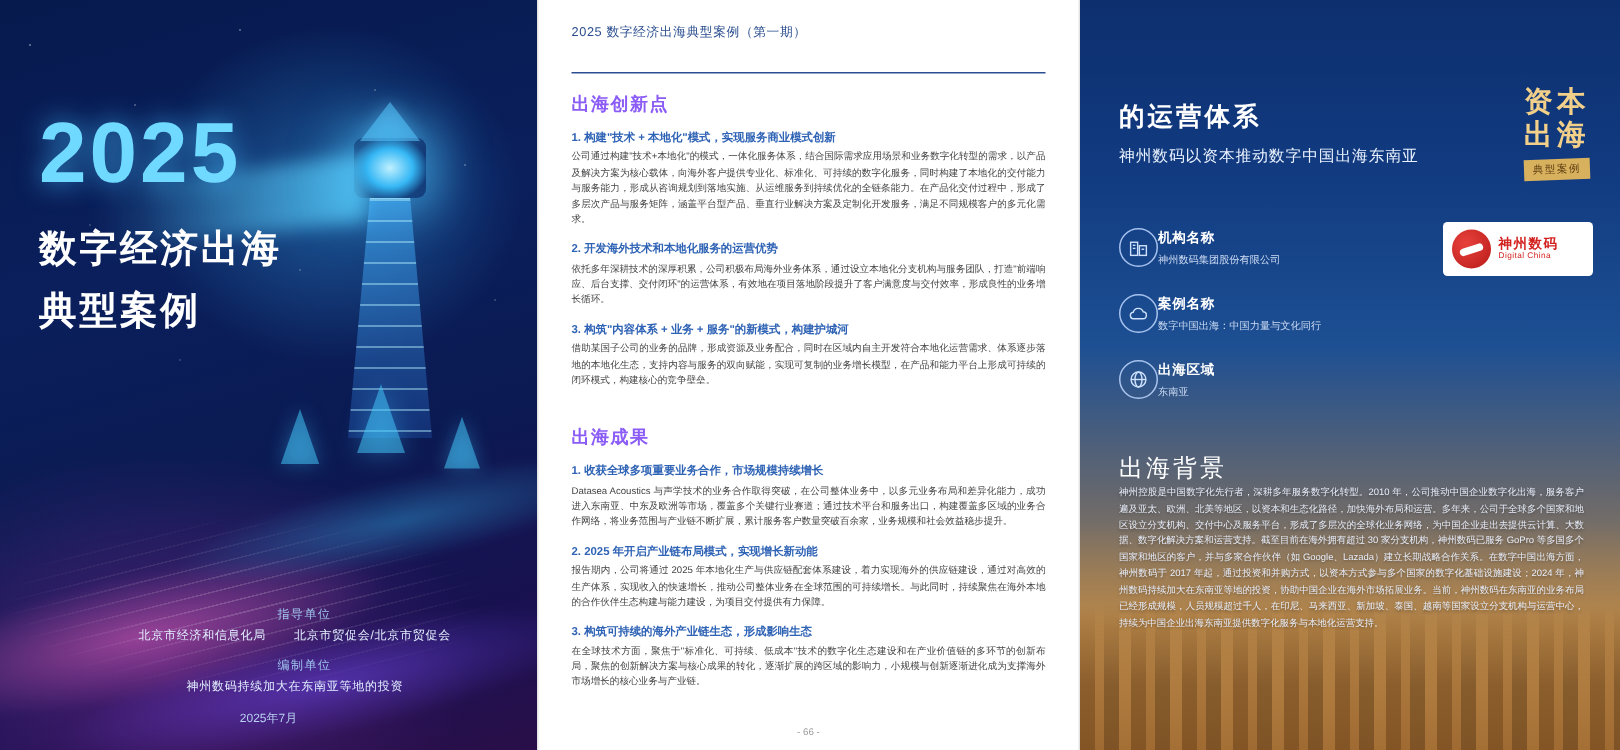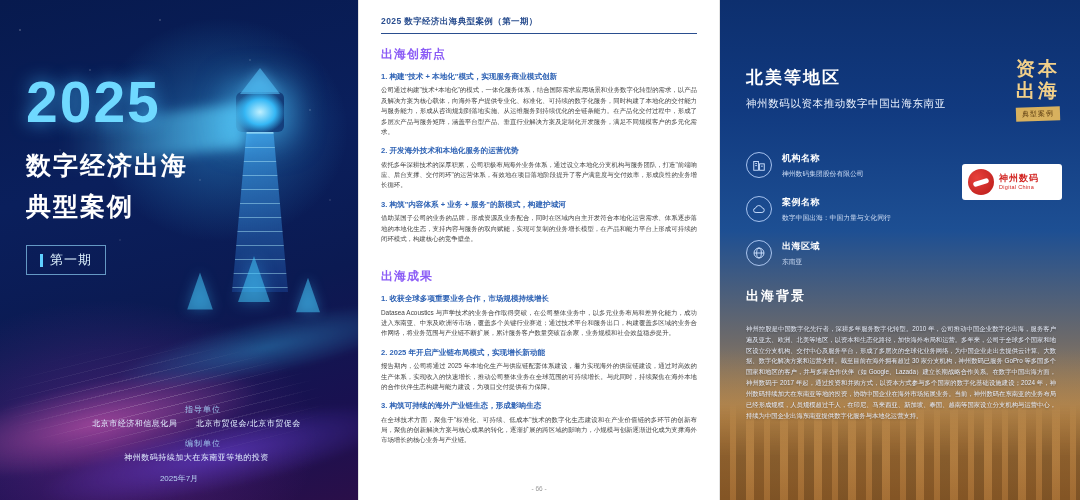--- a/index.html
+++ b/index.html
@@ -152,23 +152,22 @@
   .textpage {
     position: relative;
     width: 362px; height: 500px;
     background: #ffffff;
     padding: 16px 22px 18px 22px;
     border-left: 1px solid #e3e3e3;
     border-right: 1px solid #e3e3e3;
   }
   .tp-header {
     font-size: 8.5px; color: #2a4e8f; letter-spacing: .4px;
-    padding-bottom: 5px;
+    padding-bottom: 20px;
     border-bottom: 1.2px solid #2a4e8f;
-    font-weight: bold;
   }
   .tp-section {
     margin-top: 12px;
     font-size: 12px; font-weight: 700; color: #8b5cf6; letter-spacing: 1px;
   }
   .tp-section.second { margin-top: 24px; }
   .tp-sub {
     margin-top: 8px;
     font-size: 7.6px; font-weight: 700; color: #2f63b5; line-height: 1.5;
   }
@@ -214,52 +213,52 @@
   .case-stamp .big {
     font-size: 19px; font-weight: 700; color: #f2d08a; line-height: 1.15; letter-spacing: 3px;
   }
   .case-stamp .seal {
     display: inline-block; margin-top: 4px;
     background: #d8b15e; color: #5a3b10;
     font-size: 7px; padding: 2px 6px; letter-spacing: 1px;
     transform: rotate(-2deg);
   }
   .info-list { position: absolute; left: 26px; top: 152px; width: 210px; }
-  .info-row { display: flex; gap: 10px; margin-bottom: 17px; align-items: flex-start; }
+  .info-row { display: flex; margin-bottom: 17px; align-items: flex-start; }
   .info-ico {
     width: 26px; height: 26px; flex: 0 0 26px;
     border: 1.2px solid rgba(190,215,255,.85);
     border-radius: 50%;
     display: flex; align-items: center; justify-content: center;
     color: #cfe2ff;
   }
   .info-ico svg { width: 14px; height: 14px; display:block; }
   .info-txt .k { font-size: 9px; font-weight: 700; color: #ffffff; letter-spacing: .5px; }
   .info-txt .v { margin-top: 4px; font-size: 6.8px; color: #cddcf4; line-height: 1.5; }
   .logo-box {
-    position: absolute; right: 18px; top: 164px;
+    position: absolute; right: 18px; top: 148px;
     width: 100px; height: 36px;
     background: #ffffff; border-radius: 3px;
     display: flex; align-items: center; gap: 5px;
     padding: 4px 6px;
   }
   .logo-mark {
     width: 26px; height: 26px; border-radius: 50%;
     background: radial-gradient(circle at 35% 35%, #e8413c, #b81b18);
     position: relative; flex: 0 0 26px;
   }
   .logo-mark::after {
     content:""; position:absolute; left:5px; top:11px; width:16px; height:5px;
     background:#fff; border-radius: 3px; transform: rotate(-18deg);
   }
   .logo-text .cn { font-size: 9px; font-weight: 700; color: #d2221f; letter-spacing: 1px; line-height: 1.1; }
   .logo-text .en { font-size: 5.5px; color: #d2221f; letter-spacing: .3px; }
   .bg-title {
-    position: absolute; left: 26px; top: 287px;
-    font-size: 13px; font-weight: 700; color: #ffffff; letter-spacing: 2px;
+    position: absolute; left: 26px; top: 302px;
+    font-size: 16px; font-weight: 400; color: #ffffff; letter-spacing: 2px;
   }
   .bg-body {
     position: absolute; left: 26px; right: 24px; top: 324px;
     font-size: 6.3px; color: #e8eefb; line-height: 1.72; text-align: justify;
     text-shadow: 0 1px 2px rgba(0,0,0,.35);
   }
 </style>
 </head>
 <body>
 
@@ -281,24 +280,20 @@
       <div class="boat b3"></div>
     </div>
 
     <div class="swoosh"></div>
     <div class="swoosh-lines"></div>
 
     <div class="cover-text">
       <div class="cover-year">2025</div>
       <div class="cover-title1">数字经济出海</div>
       <div class="cover-title2">典型案例</div>
-      <div class="issue-badge">
-        <span class="bar"></span>
-        <span>第一期</span>
-      </div>
     </div>
 
     <div class="cover-foot">
       <div class="lbl">指导单位</div>
       <div class="orgs">
         <span>北京市经济和信息化局</span>
         <span>北京市贸促会/北京市贸促会</span>
       </div>
       <div class="lbl">编制单位</div>
       <div class="orgs">神州数码持续加大在东南亚等地的投资</div>
@@ -331,21 +326,21 @@
     <div class="tp-sub">3. 构筑可持续的海外产业链生态，形成影响生态</div>
     <div class="tp-p">在全球技术方面，聚焦于"标准化、可持续、低成本"技术的数字化生态建设和在产业价值链的多环节的创新布局，聚焦的创新解决方案与核心成果的转化，逐渐扩展的跨区域的影响力，小规模与创新逐渐进化成为支撑海外市场增长的核心业务与产业链。</div>
 
     <div class="tp-pageno">- 66 -</div>
   </section>
 
   <section class="casepage">
     <div class="city"></div>
 
     <div class="case-head">
-      <div class="case-no">北美等地区</div>
+      <div class="case-no">的运营体系</div>
       <div class="case-title">神州数码以资本推动数字中国出海东南亚</div>
     </div>
 
     <div class="case-stamp">
       <div class="big">资本</div>
       <div class="big">出海</div>
       <div class="seal">典型案例</div>
     </div>
 
     <div class="info-list">

